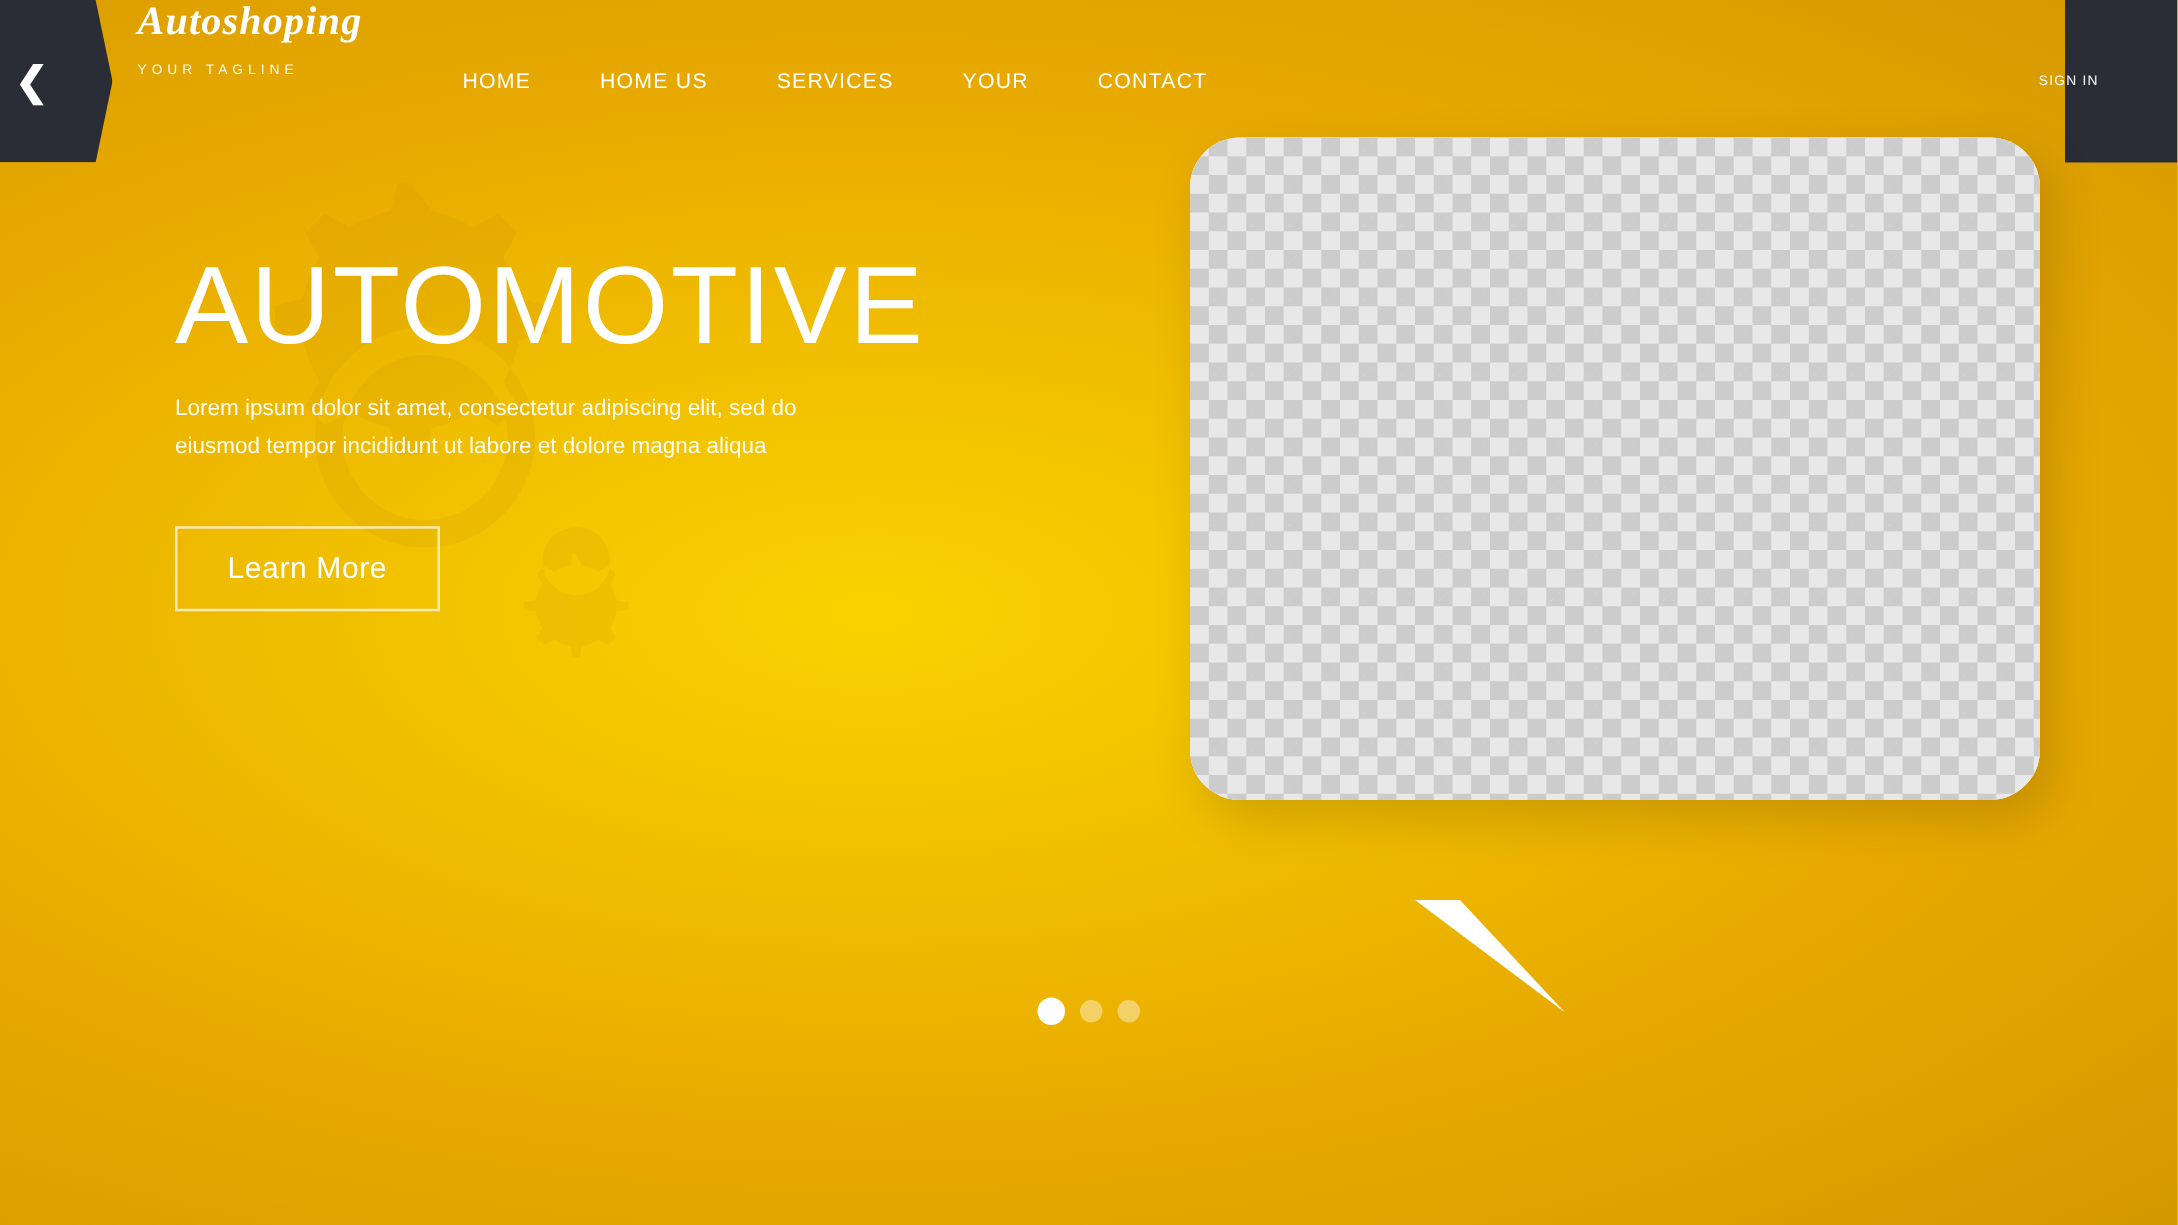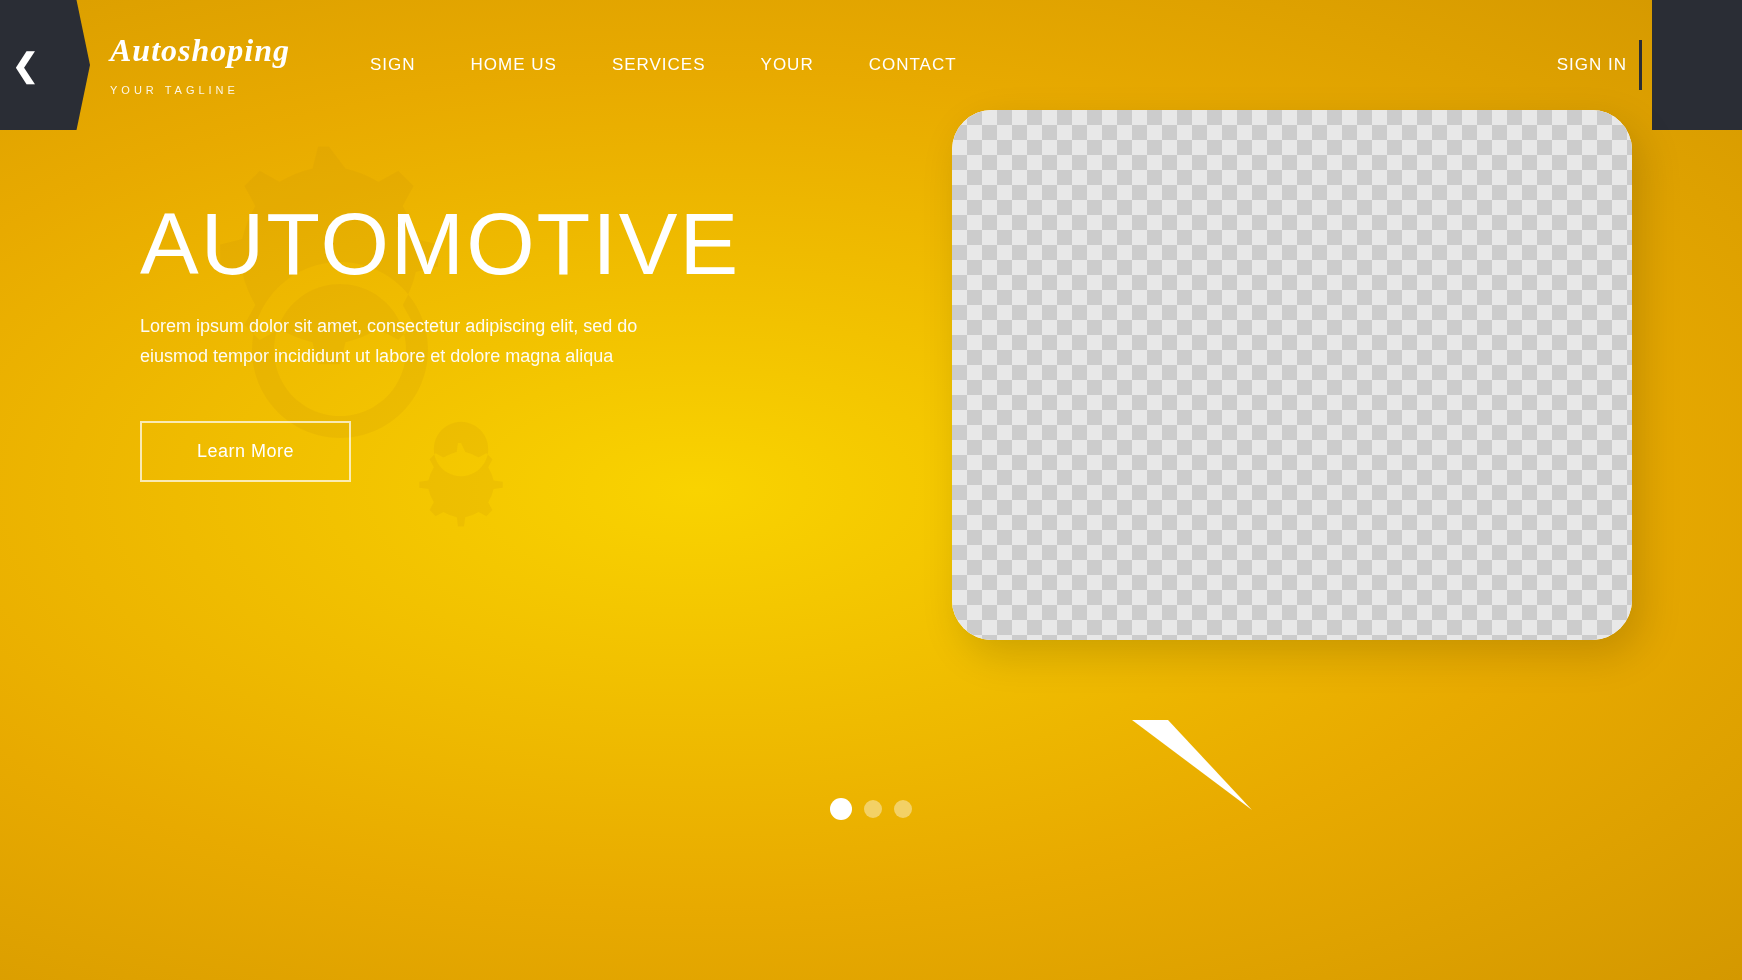--- a/index.html
+++ b/index.html
@@ -69,22 +69,21 @@
     }
 
     
     .navbar {
       position: absolute;
       top: 0;
       left: 0;
       right: 0;
       height: 130px;
       display: flex;
-      align-items: center;
-      padding: 0 100px 0 110px;
+      padding: 0 48px 0 110px;
       z-index: 10;
     }
 
     .logo-area {
       display: flex;
       flex-direction: column;
       margin-right: 80px;
     }
 
     .logo-text {
@@ -122,21 +121,21 @@
     }
 
     .sign-in-area {
       display: flex;
       align-items: center;
       gap: 12px;
     }
 
     .sign-in-text {
       color: white;
-      font-size: 17px;
+      font-size: 11px;
       font-weight: 500;
       letter-spacing: 1px;
       cursor: pointer;
     }
 
     .divider-line {
       width: 3px;
       height: 50px;
       background: #2a2d35;
     }
@@ -161,25 +160,25 @@
     .hero-description {
       color: white;
       font-size: 18px;
       line-height: 1.65;
       margin-bottom: 50px;
       opacity: 0.95;
     }
 
     .learn-more-btn {
       display: inline-block;
-      padding: 18px 55px;
+      padding: 18px 40px;
       border: 2.5px solid rgba(255,255,255,0.7);
       background: transparent;
       color: white;
-      font-size: 18px;
+      font-size: 24px;
       cursor: pointer;
       letter-spacing: 0.5px;
     }
 
     
     .speech-bubble-container {
       position: absolute;
       top: 110px;
       right: 90px;
       width: 700px;
@@ -275,21 +274,21 @@
     </g>
   </svg>
 
   <nav class="navbar">
     <div class="logo-area">
       <span class="logo-text">Autoshoping</span>
       <span class="logo-tagline">YOUR TAGLINE</span>
     </div>
 
     <div class="nav-links">
-      <a class="nav-link">SIGN</a>
+      <a class="nav-link">HOME</a>
       <a class="nav-link">HOME US</a>
       <a class="nav-link">SERVICES</a>
       <a class="nav-link">YOUR</a>
       <a class="nav-link">CONTACT</a>
     </div>
 
     <div class="sign-in-area">
       <span class="sign-in-text">SIGN IN</span>
       <div class="divider-line"></div>
     </div>

